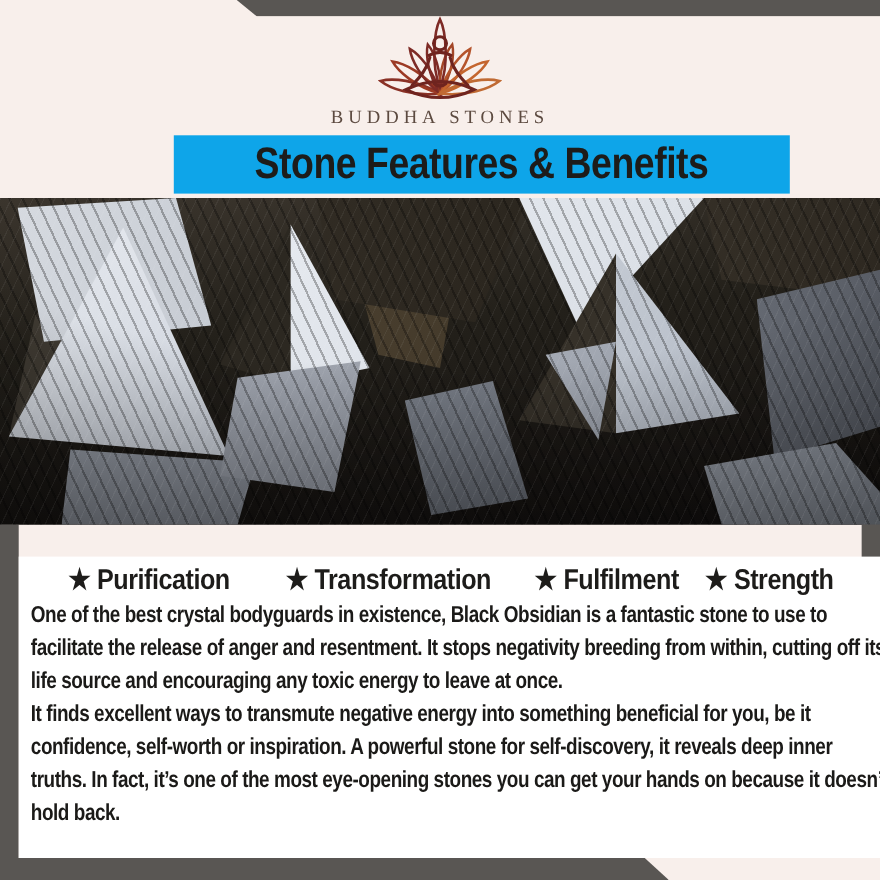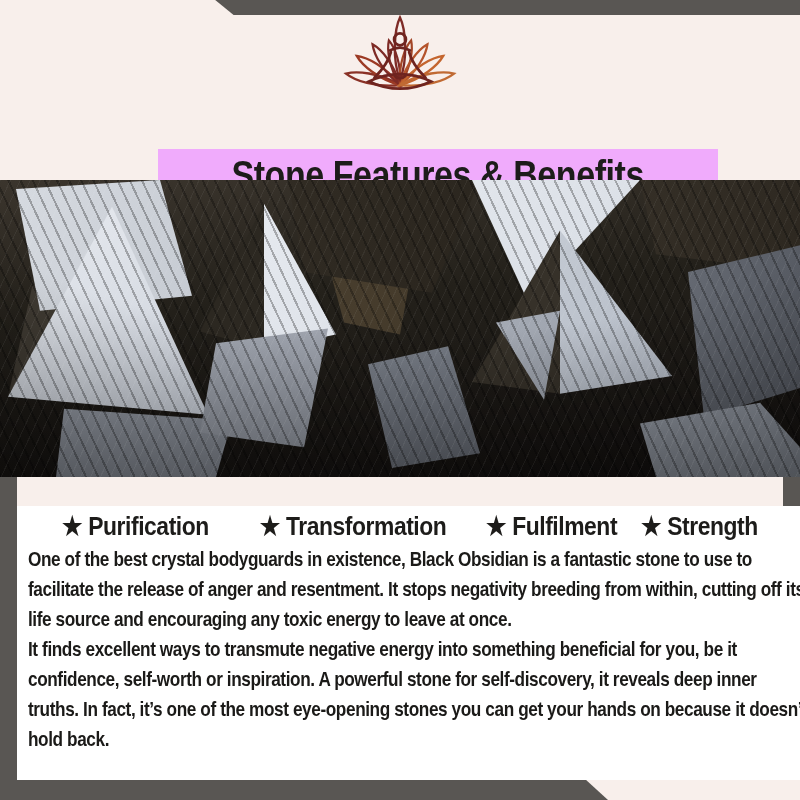--- a/index.html
+++ b/index.html
@@ -19,21 +19,21 @@
   
   .brand{position:absolute;left:0;top:12px;width:800px;text-align:center;}
   .brand svg{display:block;margin:0 auto;}
   .brand-name{
     display:block;margin-top:1px;font-family:"Liberation Serif",serif;
     font-size:17px;letter-spacing:4.5px;color:#5c4a40;font-weight:normal;
   }
   
   .banner{
     position:absolute;left:158px;top:123px;width:560px;height:53px;
-    background:#f0abfc;display:flex;align-items:center;justify-content:center;margin-top:26px;
+    background:#0ea5e9;display:flex;align-items:center;justify-content:center;
   }
   .banner-title{
     font-size:40px;font-weight:bold;color:#1d1c1a;white-space:nowrap;
     display:inline-block;transform:scaleX(.85);letter-spacing:-.5px;
   }
   
   .photo{position:absolute;left:0;top:180px;width:800px;height:297px;
     background:linear-gradient(175deg,#3b352d 0%,#23201a 40%,#141110 100%);overflow:hidden;}
   .facet{position:absolute;inset:0;}
   .f1 {clip-path:polygon(2% 3%,20% 0%,24% 39%,5% 44%);background:linear-gradient(115deg,#d7dbe1,#b4bac3 55%,#8f959f);}
@@ -114,20 +114,21 @@
       </g>
       <g fill="none" stroke="#6f241f" stroke-width="3" stroke-linecap="round">
         <circle cx="100" cy="30" r="6.5"></circle>
         <path d="M89 42 Q100 36 111 42"></path>
         <path d="M90 44 C87 56 80 64 72 72"></path>
         <path d="M110 44 C113 56 120 64 128 72"></path>
         <path d="M66 76 Q100 60 134 76 Q100 92 66 76 Z"></path>
         <path d="M94 70 q6 5 12 0"></path>
       </g>
     </svg>
+    <span class="brand-name">BUDDHA STONES</span>
   </div>
 
   <div class="banner">
     <span class="banner-title">Stone Features &amp; Benefits</span>
   </div>
 
   <div class="photo">
     <div class="facet f3"></div>
     <div class="facet f1"></div>
     <div class="facet f2"></div>

